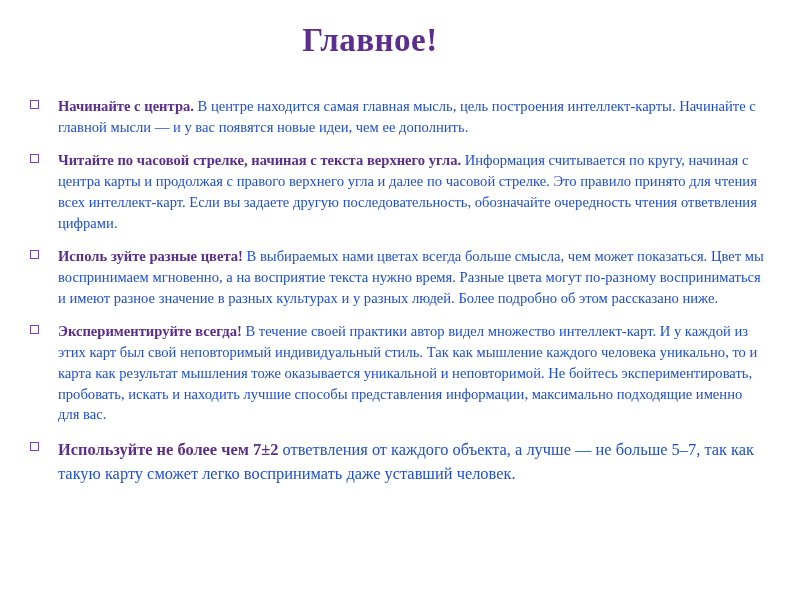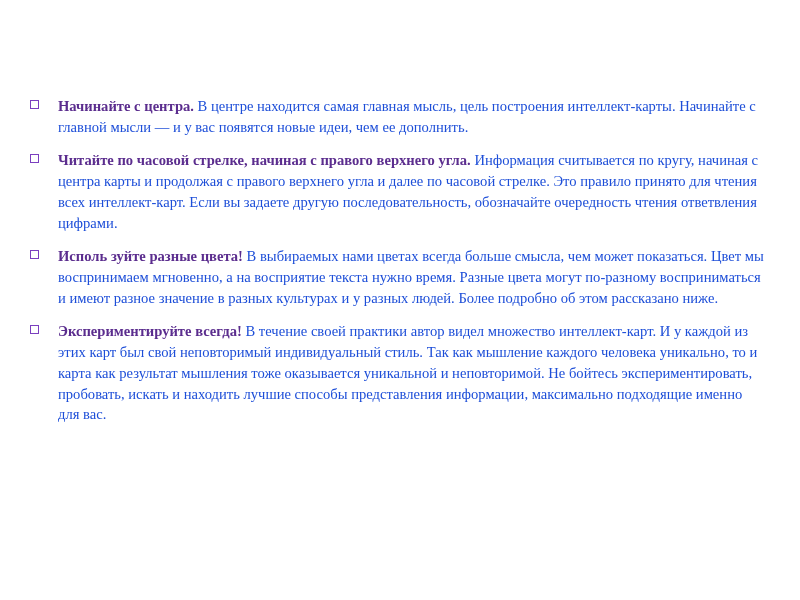--- a/index.html
+++ b/index.html
@@ -74,38 +74,43 @@
   }
   .item-large .lead {
     font-size: 16.4px;
   }
 </style>
 </head>
 <body>
 
 <div class="slide">
 
+  <h1 class="slide-title">Главное!</h1>
 
   <ul class="body-list">
 
     <li class="bullet-item">
       <span class="bullet-marker"></span>
       <span class="lead">Начинайте с центра.</span><span class="rest"> В центре находится самая главная мысль, цель построения интеллект-карты. Начинайте с главной мысли — и у вас появятся новые идеи, чем ее дополнить.</span>
     </li>
 
     <li class="bullet-item">
       <span class="bullet-marker"></span>
-      <span class="lead">Читайте по часовой стрелке, начиная с правого верхнего угла.</span><span class="rest"> Информация считывается по кругу, начиная с центра карты и продолжая с правого верхнего угла и далее по часовой стрелке. Это правило принято для чтения всех интеллект-карт. Если вы задаете другую последовательность, обозначайте очередность чтения ответвления цифрами.</span>
+      <span class="lead">Читайте по часовой стрелке, начиная с текста верхнего угла.</span><span class="rest"> Информация считывается по кругу, начиная с центра карты и продолжая с правого верхнего угла и далее по часовой стрелке. Это правило принято для чтения всех интеллект-карт. Если вы задаете другую последовательность, обозначайте очередность чтения ответвления цифрами.</span>
     </li>
 
     <li class="bullet-item">
       <span class="bullet-marker"></span>
       <span class="lead">Исполь зуйте разные цвета!</span><span class="rest"> В выбираемых нами цветах всегда больше смысла, чем может показаться. Цвет мы воспринимаем мгновенно, а на восприятие текста нужно время. Разные цвета могут по-разному восприниматься и имеют разное значение в разных культурах и у разных людей. Более подробно об этом рассказано ниже.</span>
     </li>
 
     <li class="bullet-item">
       <span class="bullet-marker"></span>
       <span class="lead">Экспериментируйте всегда!</span><span class="rest"> В течение своей практики автор видел множество интеллект-карт. И у каждой из этих карт был свой неповторимый индивидуальный стиль. Так как мышление каждого человека уникально, то и карта как результат мышления тоже оказывается уникальной и неповторимой. Не бойтесь экспериментировать, пробовать, искать и находить лучшие способы представления информации, максимально подходящие именно для вас.</span>
     </li>
 
+    <li class="bullet-item item-large">
+      <span class="bullet-marker"></span>
+      <span class="lead">Используйте не более чем 7±2</span><span class="rest"> ответвления от каждого объекта, а лучше — не больше 5–7, так как такую карту сможет легко воспринимать даже уставший человек.</span>
+    </li>
 
   </ul>
 </div>
 
 </body></html>

